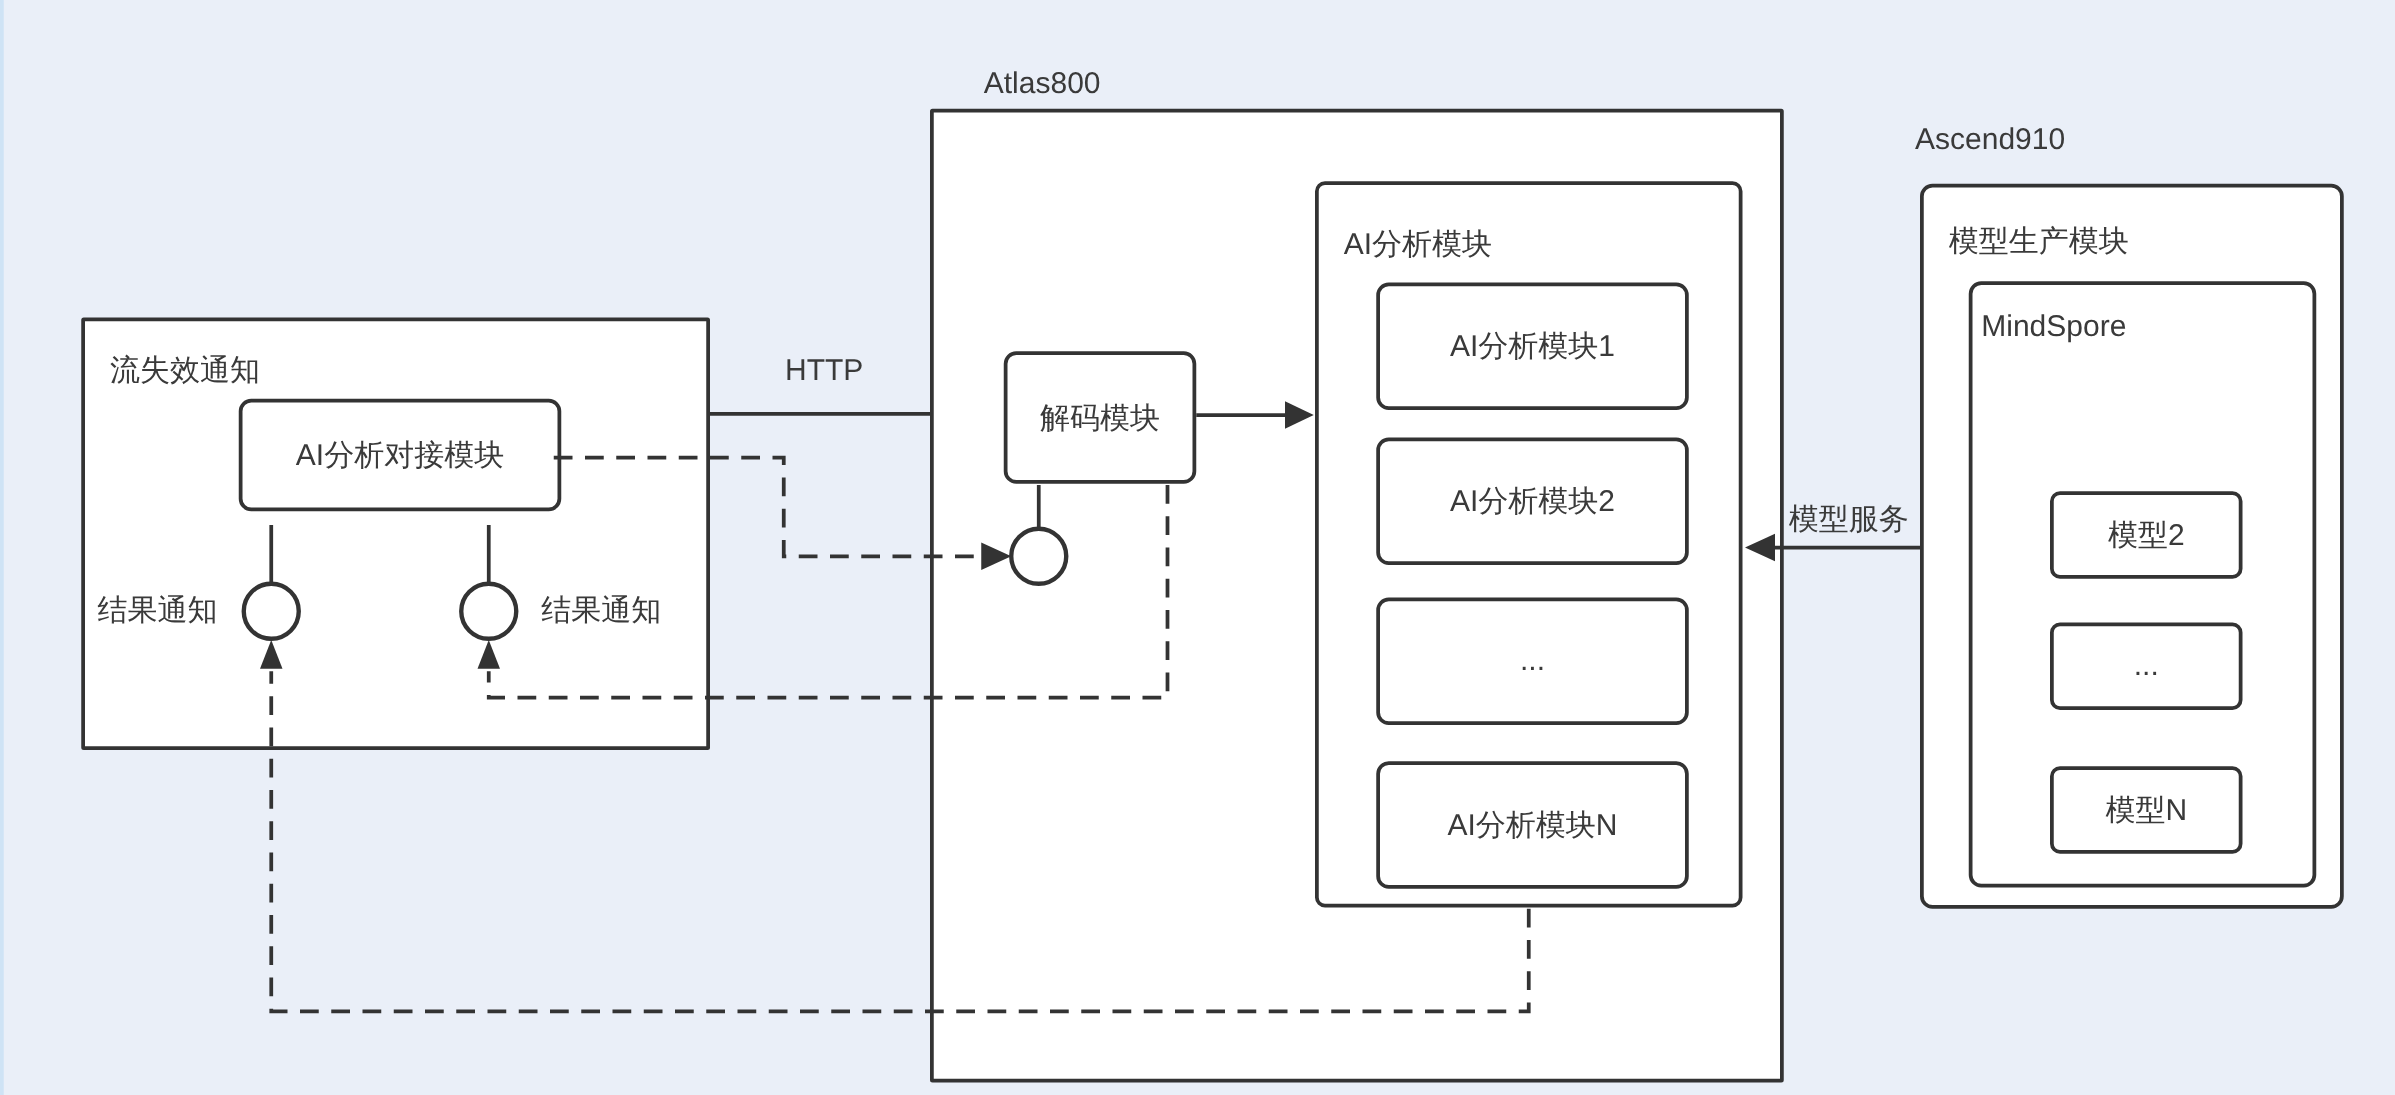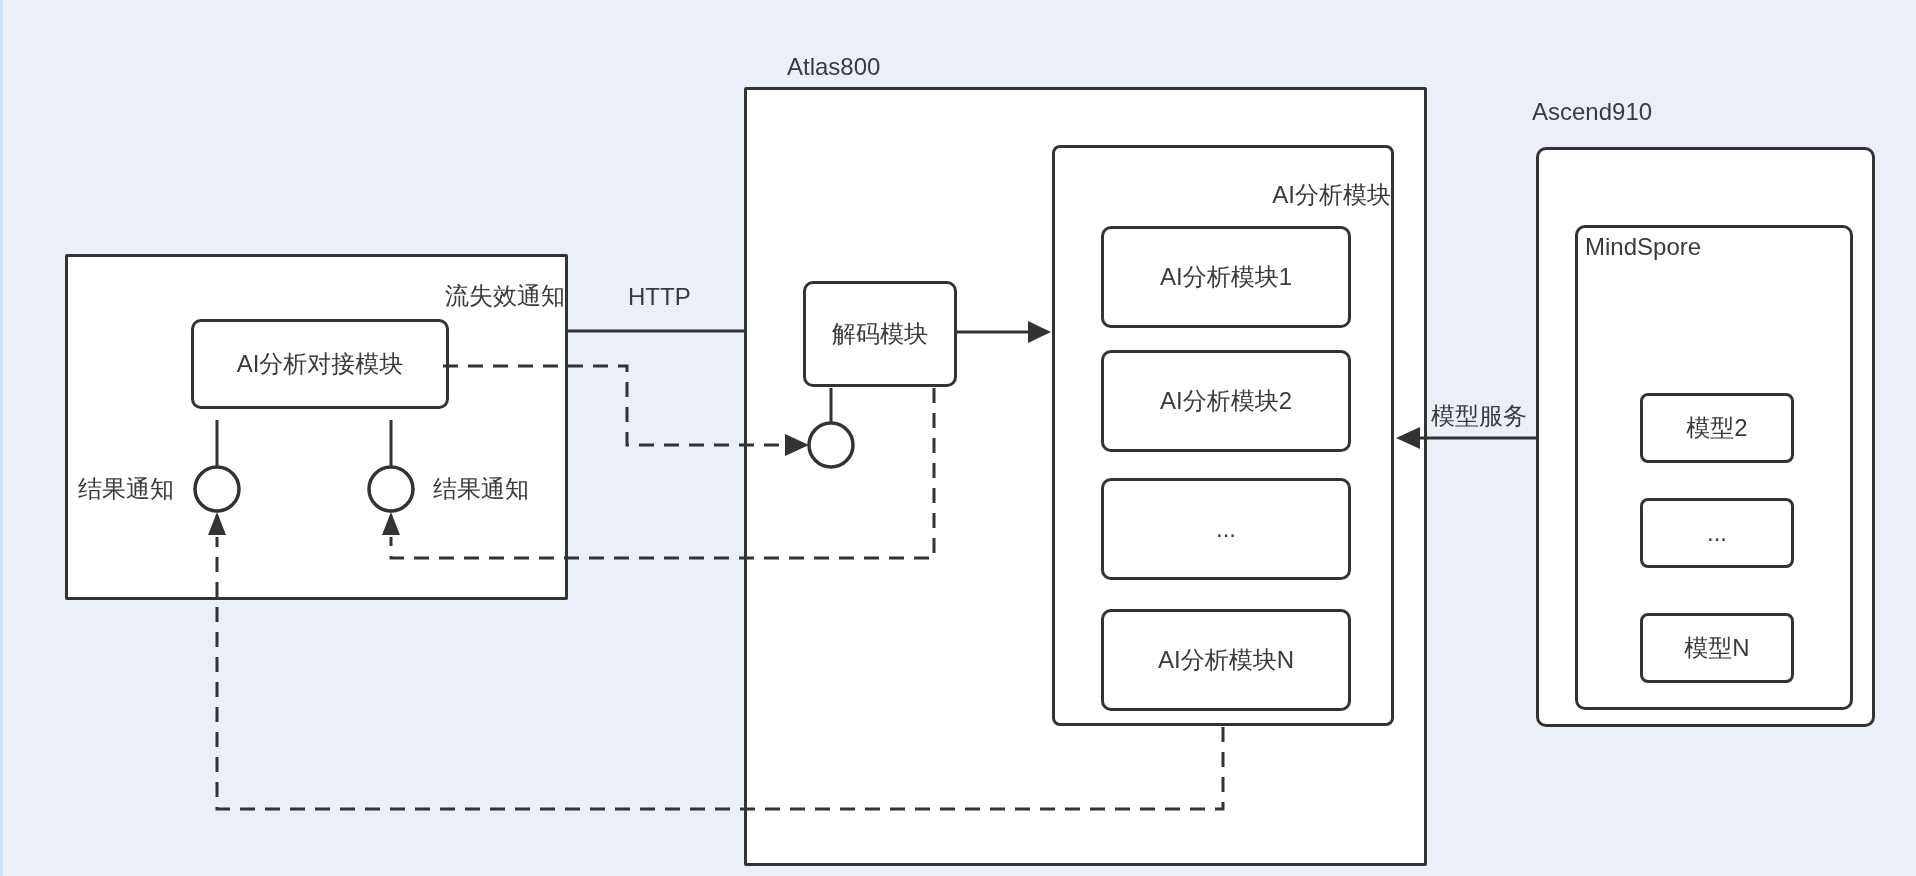--- a/index.html
+++ b/index.html
@@ -14,42 +14,42 @@
     position:relative;width:1916px;height:876px;overflow:hidden;
     background:var(--background);
     font-family:"Liberation Sans","DejaVu Sans",sans-serif;
     color:var(--text);font-size:24px;
   }
   .edge-strip{position:absolute;left:0;top:0;width:3px;height:100%;background:var(--edgeStrip);}
   .box{position:absolute;background:var(--boxFill);border:3px solid var(--line);box-sizing:border-box;}
   .square{border-radius:2px;}
   .rounded{border-radius:10px;}
   .centered{display:flex;align-items:center;justify-content:center;}
-  .box-title{position:absolute;left:0;right:0;text-align:right;white-space:nowrap;padding-left:20px;}
+  .box-title{position:absolute;left:0;right:0;text-align:left;white-space:nowrap;padding-left:20px;}
   .free-label{position:absolute;white-space:nowrap;line-height:1.0;}
   .box-label{white-space:nowrap;}
 
   
   .client{left:65px;top:254px;width:503px;height:346px;}
   .client .box-title{top:23px;}
   .module{left:123px;top:62px;width:258px;height:90px;}
 
   
   .atlas{left:744px;top:87px;width:683px;height:779px;}
   .decoder{left:803px;top:281px;width:154px;height:106px;}
   .analysis{left:1052px;top:145px;width:342px;height:581px;border-radius:8px;}
   .analysis .box-title{top:31px;}
   .sub{left:46px;width:250px;height:102px;}
   .sub.s0{top:78px;} .sub.s1{top:202px;text-align:right;} .sub.s2{top:330px;} .sub.s3{top:461px;}
 
   
   .ascend{left:1536px;top:147px;width:339px;height:580px;}
   .ascend .box-title{top:27px;}
   .mindspore{left:36px;top:75px;width:278px;height:485px;}
-  .ms-label{position:absolute;left:7px;top:5px;white-space:nowrap;}
+  .ms-label{position:absolute;left:7px;top:20px;white-space:nowrap;}
   .model{left:62px;width:154px;height:70px;border-radius:8px;}
   .model.m0{top:55px;} .model.m1{top:165px;} .model.m2{top:270px;} .model.m3{top:385px;}
 
   
   .wires{position:absolute;left:0;top:0;width:1916px;height:876px;pointer-events:none;z-index:20;}
   .wire{stroke:var(--line);stroke-width:3;fill:none;}
   .wire.dash{stroke-dasharray:15 10;}
   .head{fill:var(--line);stroke:none;}
   .port{fill:var(--boxFill);stroke:var(--line);stroke-width:3.5;}
 
@@ -87,20 +87,21 @@
     <div class="box rounded centered sub s2">
       <span class="box-label">...</span>
     </div>
     <div class="box rounded centered sub s3">
       <span class="box-label">AI分析模块N</span>
     </div>
   </div>
 
   <div class="free-label lbl-z" style="left:1532px;top:100px;">Ascend910</div>
   <div class="box rounded ascend">
+    <div class="box-title">模型生产模块</div>
     <div class="box rounded mindspore">
       <div class="ms-label">MindSpore</div>
       <div class="box centered model m1">
         <span class="box-label">模型2</span>
       </div>
       <div class="box centered model m2">
         <span class="box-label">...</span>
       </div>
       <div class="box centered model m3">
         <span class="box-label">模型N</span>

